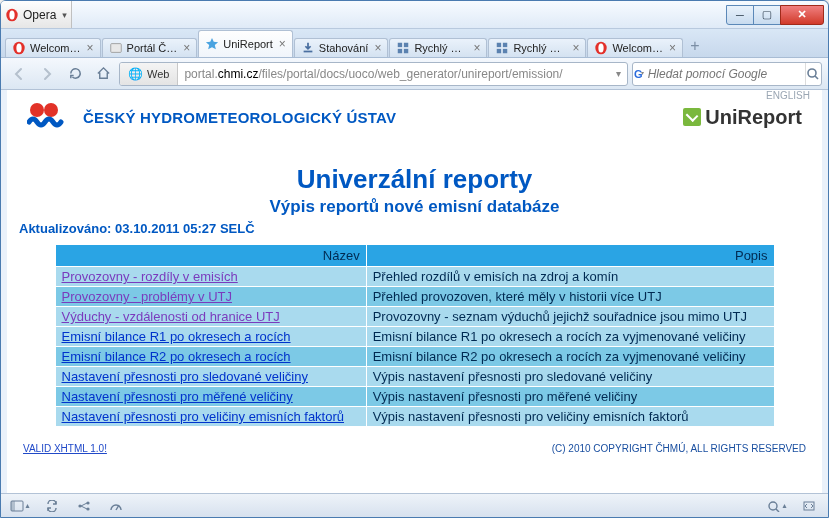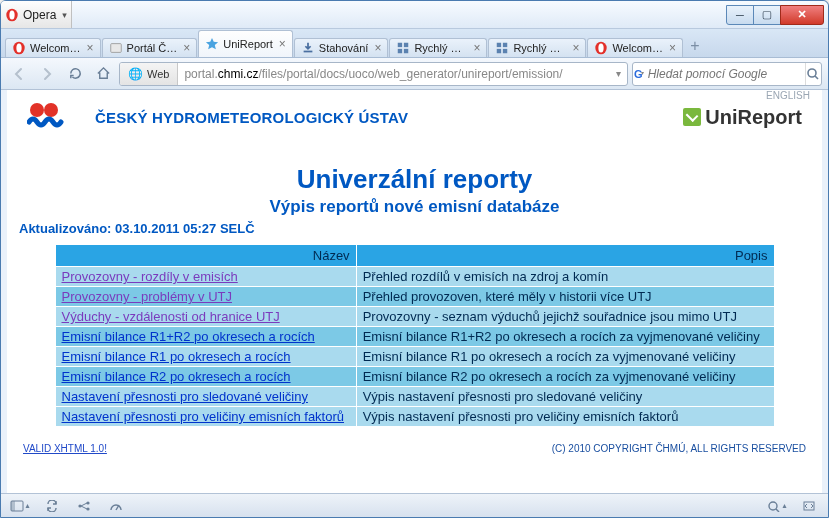--- a/index.html
+++ b/index.html
@@ -39,21 +39,21 @@
 .search-wrap { width: 190px; display: flex; align-items: center; height: 24px; background: #fff; border: 1px solid #a7b6c8; border-radius: 3px; }
 .search-ico { width: 22px; display: flex; align-items: center; justify-content: center; }
 .search-input { flex: 1; border: none; outline: none; font-size: 12px; color: #888; font-style: italic; background: transparent; }
 .search-go { width: 24px; display: flex; align-items: center; justify-content: center; color: #6a7f97; border-left: 1px solid #dcdcdc; height: 100%; }
 
 
 .viewport { flex: 1; background: #fff; overflow: hidden; position: relative; border-left: 6px solid #eaf1fa; border-right: 6px solid #eaf1fa; }
 .page { padding: 8px 12px 0 12px; font-family: Arial, sans-serif; }
 
 
-.chmi-head { display: flex; align-items: center; padding: 4px 8px 8px 8px; border-bottom: 0; position: relative; gap: 12px; }
+.chmi-head { display: flex; align-items: center; padding: 4px 8px 8px 8px; border-bottom: 0; position: relative; }
 .chmi-logo { width: 48px; height: 30px; margin-right: 8px; }
 .chmi-name { color: #0058c2; font-weight: bold; font-size: 15px; letter-spacing: 0.2px; }
 .unireport-brand { margin-left: auto; display: flex; align-items: center; gap: 4px; font-size: 20px; font-weight: bold; color: #333; }
 .unireport-ico { width: 18px; height: 18px; background: #7ab83d; border-radius: 2px; position: relative; }
 .unireport-ico::after { content: ""; position: absolute; inset: 4px 5px 4px 5px; border-left: 2px solid #fff; border-bottom: 2px solid #fff; transform: rotate(-45deg) translate(1px,-1px); }
 .english-link { position: absolute; right: 12px; top: 0; font-size: 10px; color: #9aa6b3; text-decoration: none; }
 
 
 .ptitle { text-align: center; color: #0058c2; font-weight: bold; font-size: 26px; margin-top: 24px; }
 .psub   { text-align: center; color: #0058c2; font-weight: bold; font-size: 17px; margin-top: 2px; }
@@ -264,35 +264,35 @@
               <td class="desc">Přehled rozdílů v emisích na zdroj a komín</td>
             </tr>
             <tr class="r1 visited">
               <td><a>Provozovny - problémy v UTJ</a></td>
               <td class="desc">Přehled provozoven, které měly v historii více UTJ</td>
             </tr>
             <tr class="r0 visited">
               <td><a>Výduchy - vzdálenosti od hranice UTJ</a></td>
               <td class="desc">Provozovny - seznam výduchů jejichž souřadnice jsou mimo UTJ</td>
             </tr>
-            <tr class="r1">
-              <td><a>Emisní bilance R1+R2 po okresech a rocích</a></td>
-              <td class="desc">Emisní bilance R1+R2 po okresech a rocích za vyjmenované veličiny</td>
-            </tr>
             <tr class="r0">
               <td><a>Emisní bilance R1 po okresech a rocích</a></td>
               <td class="desc">Emisní bilance R1 po okresech a rocích za vyjmenované veličiny</td>
             </tr>
             <tr class="r1">
               <td><a>Emisní bilance R2 po okresech a rocích</a></td>
               <td class="desc">Emisní bilance R2 po okresech a rocích za vyjmenované veličiny</td>
             </tr>
             <tr class="r0">
               <td><a>Nastavení přesnosti pro sledované veličiny</a></td>
               <td class="desc">Výpis nastavení přesnosti pro sledované veličiny</td>
+            </tr>
+            <tr class="r1">
+              <td><a>Nastavení přesnosti pro měřené veličiny</a></td>
+              <td class="desc">Výpis nastavení přesnosti pro měřené veličiny</td>
             </tr>
             <tr class="r0">
               <td><a>Nastavení přesnosti pro veličiny emisních faktorů</a></td>
               <td class="desc">Výpis nastavení přesnosti pro veličiny emisních faktorů</td>
             </tr>
           </tbody>
       </table>
 
       <div class="legal">
         <a class="valid">VALID XHTML 1.0!</a>

